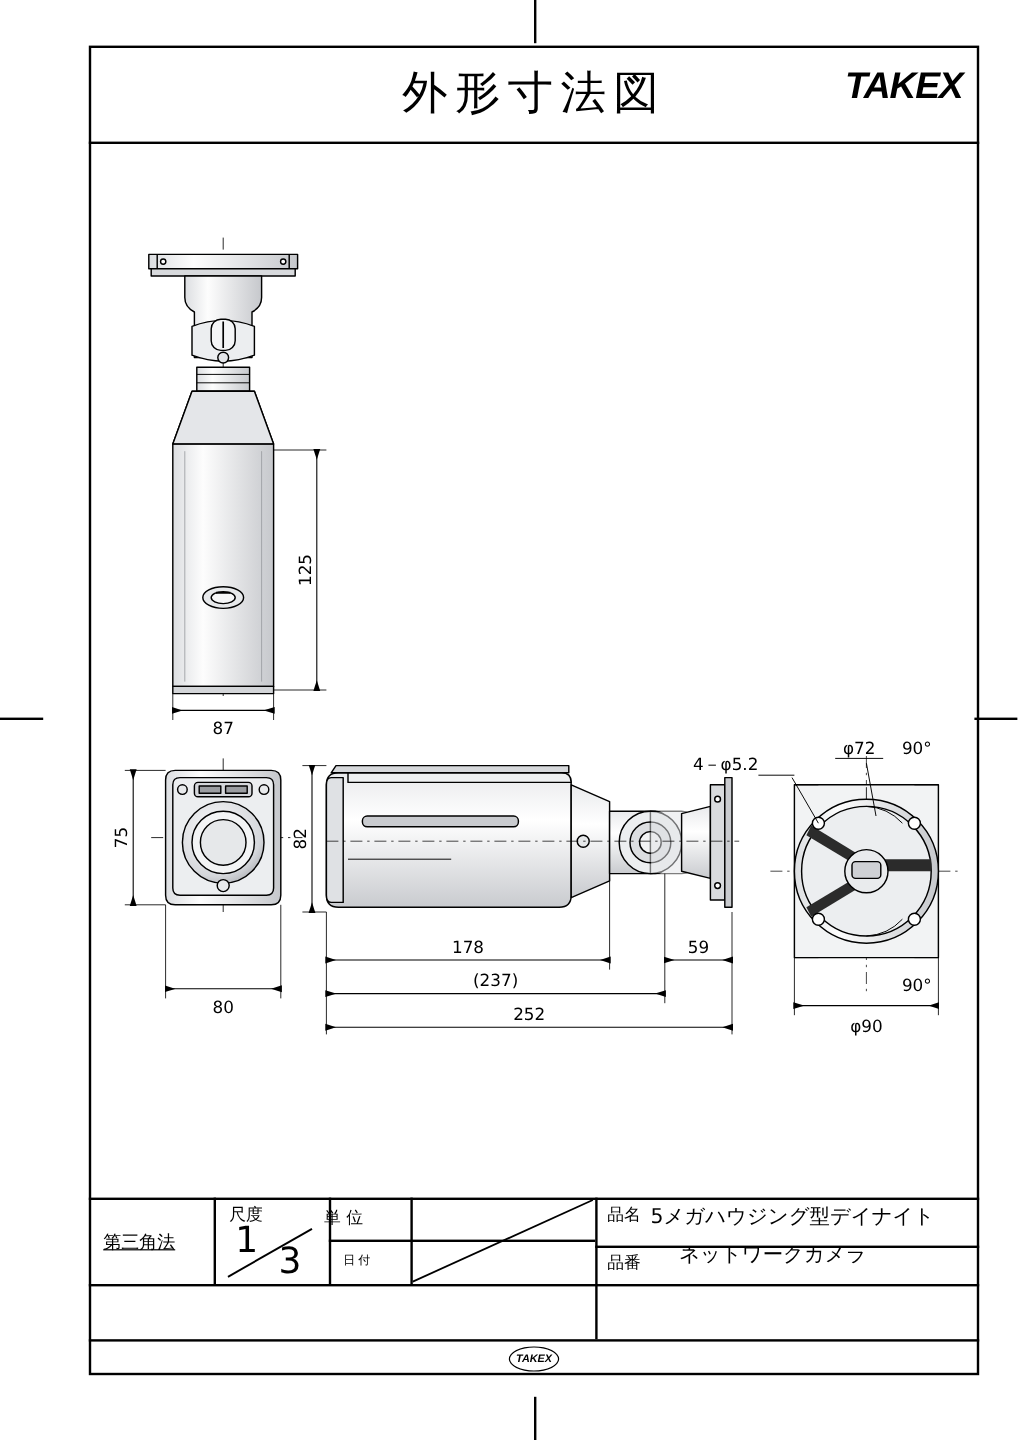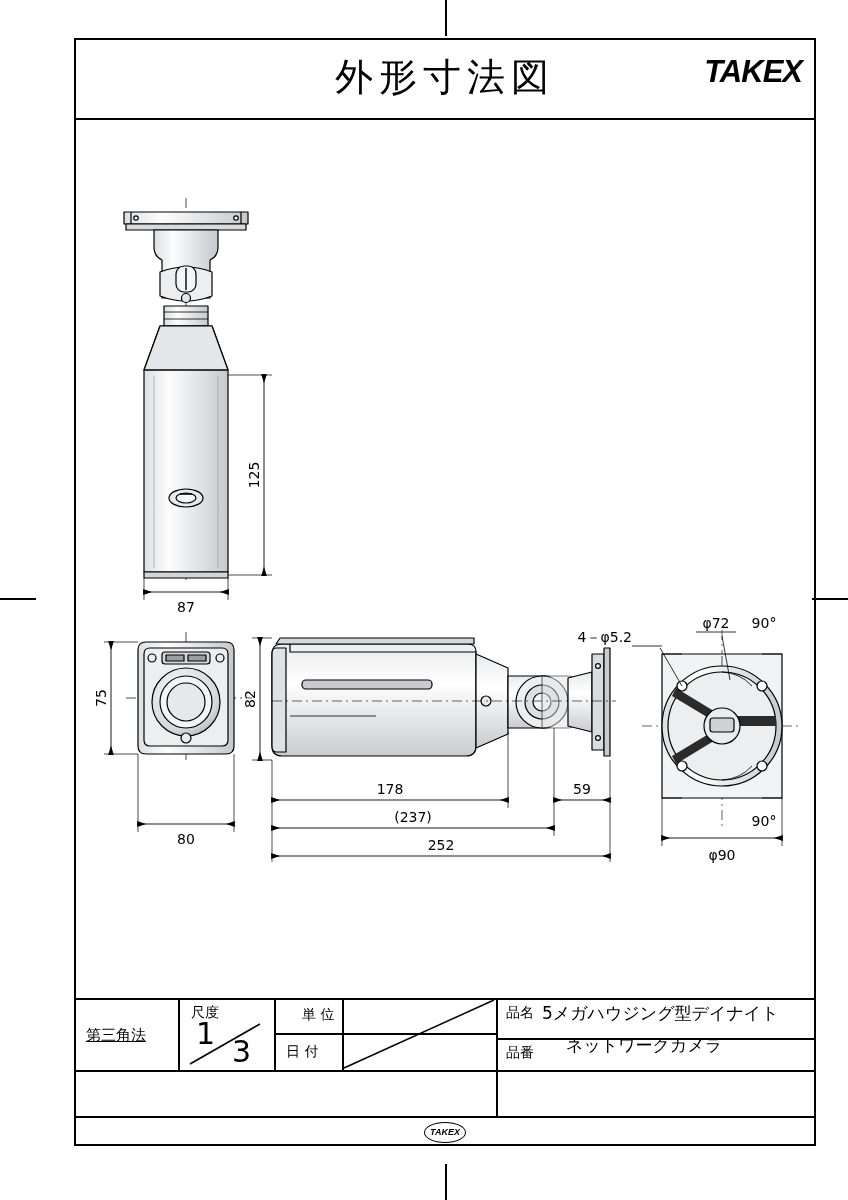--- a/index.html
+++ b/index.html
@@ -351,22 +351,22 @@
 
     <div class="tb-txt" style="left:12px; top:28px; font-size:15px;text-decoration:underline;">第三角法</div>
 
     <div class="tb-txt" style="left:117px; top:6px; font-size:14px;">尺度</div>
     <div class="tb-txt" style="left:122px; top:18px; font-size:30px;">1</div>
     <svg style="position:absolute; left:108px; top:22px; width:88px; height:48px;">
       <line x1="8" y1="44" x2="78" y2="4" stroke="#000" stroke-width="1.6"></line>
     </svg>
     <div class="tb-txt" style="left:158px; top:36px; font-size:30px;">3</div>
 
-    <div class="tb-txt" style="left:228px; top:8px; font-size:14px;text-align:center;">単 位</div>
-    <div class="tb-txt" style="left:212px; top:45px; font-size:14px;">日 付</div>
+    <div class="tb-txt" style="left:196px; top:8px; font-size:14px;text-align:center;">単 位</div>
+    <div class="tb-txt" style="left:212px; top:45px; font-size:10px;font-family:Liberation Serif, serif;">日 付</div>
     <div class="tb-txt" style="left:290px; top:8px; font-size:14px;"></div>
     <div class="tb-txt" style="left:290px; top:45px; font-size:14px;"></div>
 
     <div class="tb-txt" style="left:432px; top:6px; font-size:14px;">品名</div>
     <div class="tb-txt" style="left:468px; top:4px; font-size:17px;">5メガハウジング型デイナイト</div>
     <div class="tb-txt" style="left:492px; top:36px; font-size:17px;">ネットワークカメラ</div>
 
     <div class="tb-txt" style="left:432px; top:46px; font-size:14px;">品番</div>
   </div>
 

